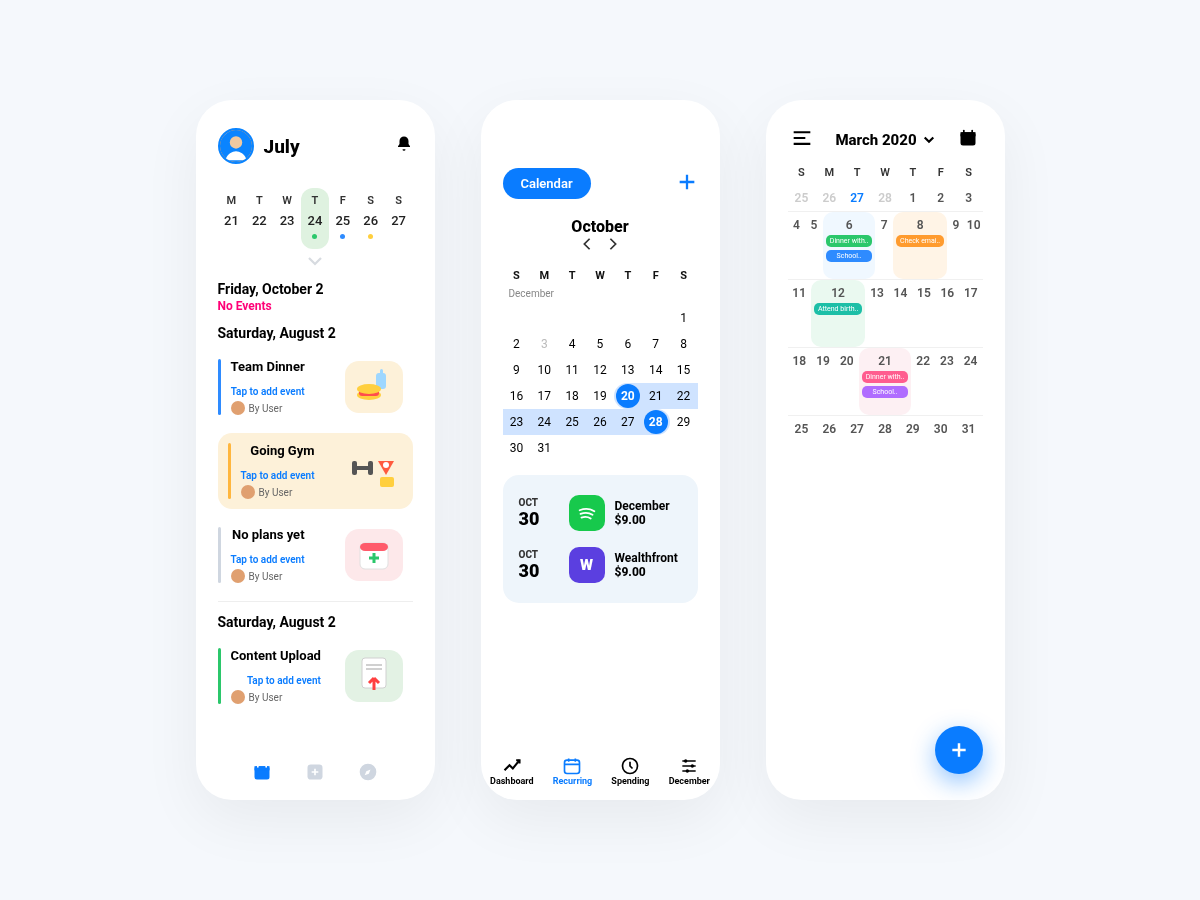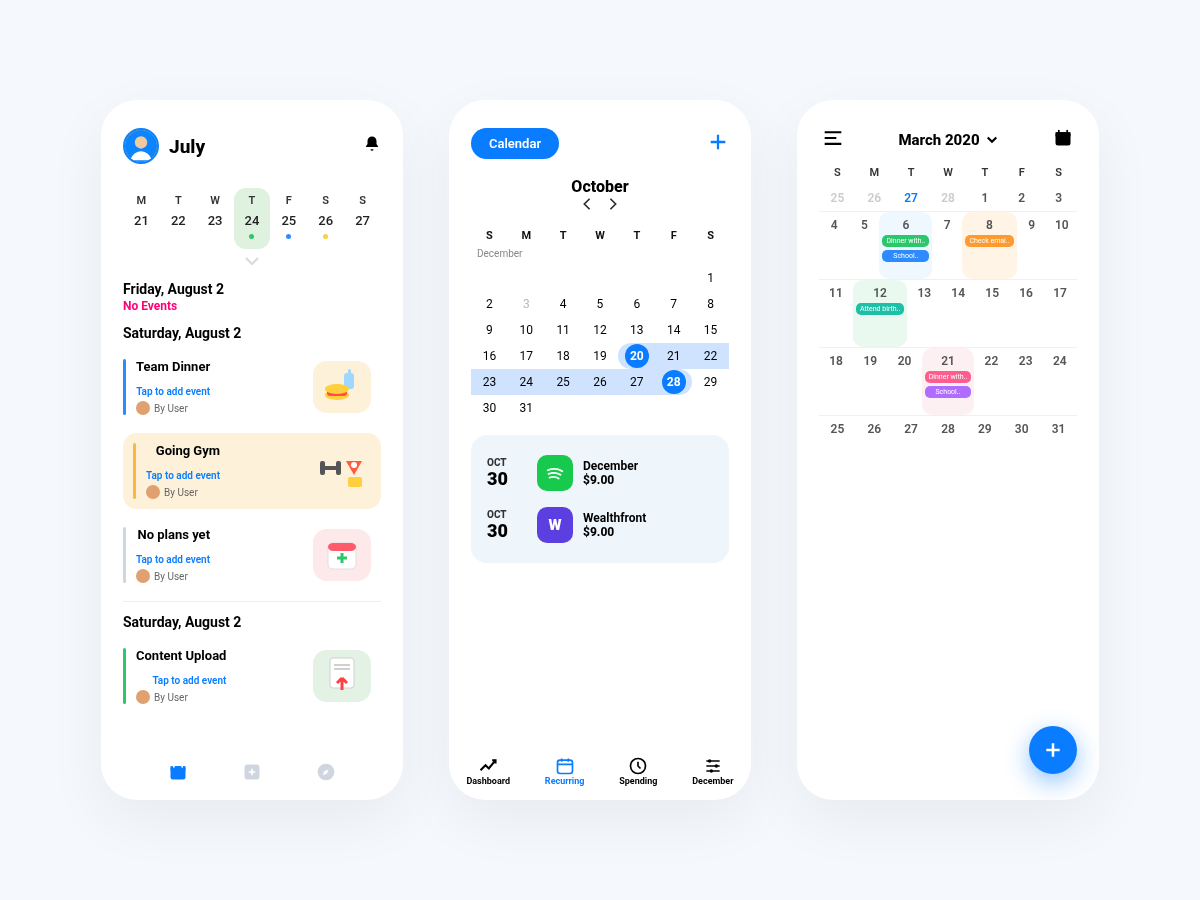--- a/index.html
+++ b/index.html
@@ -7,21 +7,21 @@
   font-family: -apple-system, BlinkMacSystemFont, "Segoe UI", Roboto, sans-serif;
   background: #f5f8fc;
   width: 1200px;
   height: 900px;
   display: flex;
   justify-content: center;
   align-items: center;
   gap: 46px;
 }
 .phone {
-  width: 302px;
+  width: 239px;
   height: 700px;
   background: #fff;
   border-radius: 36px;
   box-shadow: 0 20px 60px rgba(0,0,0,0.06);
   padding: 28px 22px 16px;
   position: relative;
   overflow: hidden;
 }
 
 .p1-header { display: flex; align-items: center; justify-content: space-between; margin-bottom: 24px; }
@@ -46,21 +46,21 @@
 .event-title{font-size:13px;font-weight:700;}
 .event-sub{font-size:10px;color:#0a7cff;font-weight:600;margin-top:12px;}
 .event-by{display:flex;align-items:center;gap:4px;font-size:10px;color:#666;margin-top:4px;}
 .mini-avatar{width:14px;height:14px;border-radius:50%;background:#e0a070;}
 .event-icon{width:58px;height:52px;border-radius:14px;display:flex;align-items:center;justify-content:center;}
 .highlight{background:#fdf1d9;padding:10px 10px 10px 10px;}
 .hr{height:1px;background:#eee;margin:8px 0;}
 .p1-tabs{display:flex;justify-content:space-around;position:absolute;bottom:14px;left:0;right:0;padding:0 40px;}
 .p1-tabs .tab svg{width:20px;height:20px;}
 
-.p2-top{display:flex;justify-content:space-between;align-items:center;margin-bottom:18px;}
+.p2-top{display:flex;justify-content:space-between;align-items:center;margin-bottom:18px;margin-top:40px;}
 .pill{background:#0a7cff;color:#fff;padding:8px 18px;border-radius:22px;font-size:13px;font-weight:600;}
 .plus-blue{color:#0a7cff;}
 .p2-monthrow{display:flex;justify-content:space-between;align-items:center;margin-bottom:14px;flex-direction:column;}
 .p2-month{font-weight:800;font-size:16px;}
 .navarr{display:flex;gap:14px;color:#333;}
 .p2-week{display:grid;grid-template-columns:repeat(7,1fr);text-align:center;font-size:11px;font-weight:700;color:#111;margin-bottom:6px;}
 .mini-label{font-size:10px;color:#888;padding-left:6px;margin:6px 0;}
 .cal-grid{display:grid;grid-template-columns:repeat(7,1fr);text-align:center;font-size:12px;}
 .cal-grid .cell{height:26px;display:flex;align-items:center;justify-content:center;}
 .cal-grid .muted{color:#bbb;}
@@ -158,21 +158,21 @@
         <div class="wk">S</div>
         <div class="dnum">27</div>
       </div>
     </div>
   <div class="chev-down">
     <svg width="18" height="12" viewBox="0 0 24 16" fill="none" stroke="#d7dbe0" stroke-width="3">
         <path d="M4 4l8 8 8-8"></path>
       </svg>
   </div>
   <div id="p1-sections">
-      <div class="section-date">Friday, August 2</div>
+      <div class="section-date">Friday, October 2</div>
       <div class="no-events">No Events</div>
       <div class="section-date">Saturday, August 2</div>
       <div class="event-card">
         <div class="event-left">
           <div class="event-bar" style="background:#2e8bff"></div>
           <div class="event-content">
             <div class="event-title">Team Dinner</div>
             <div class="event-sub">Tap to add event</div>
             <div class="event-by">
               <span class="mini-avatar"></span>

